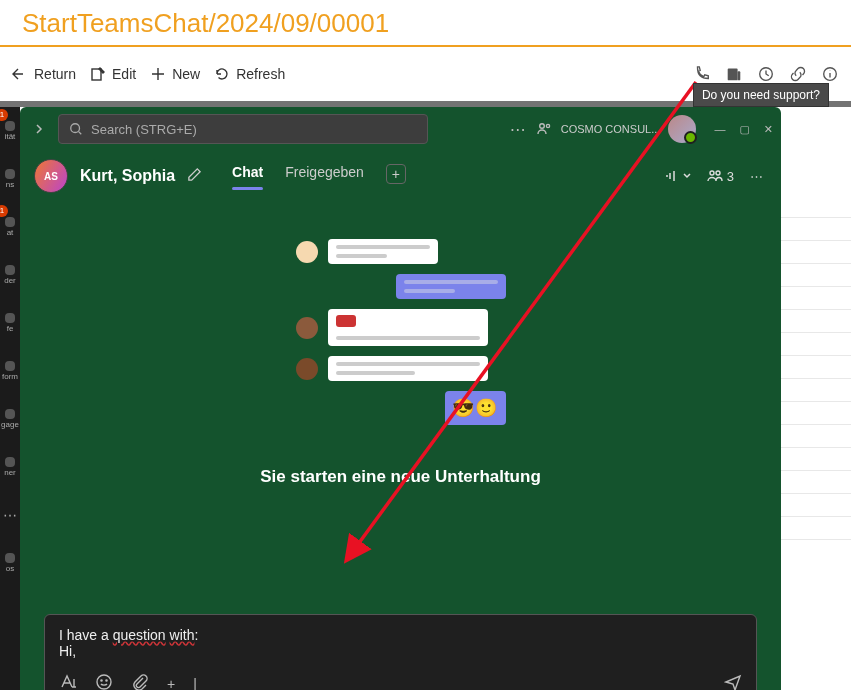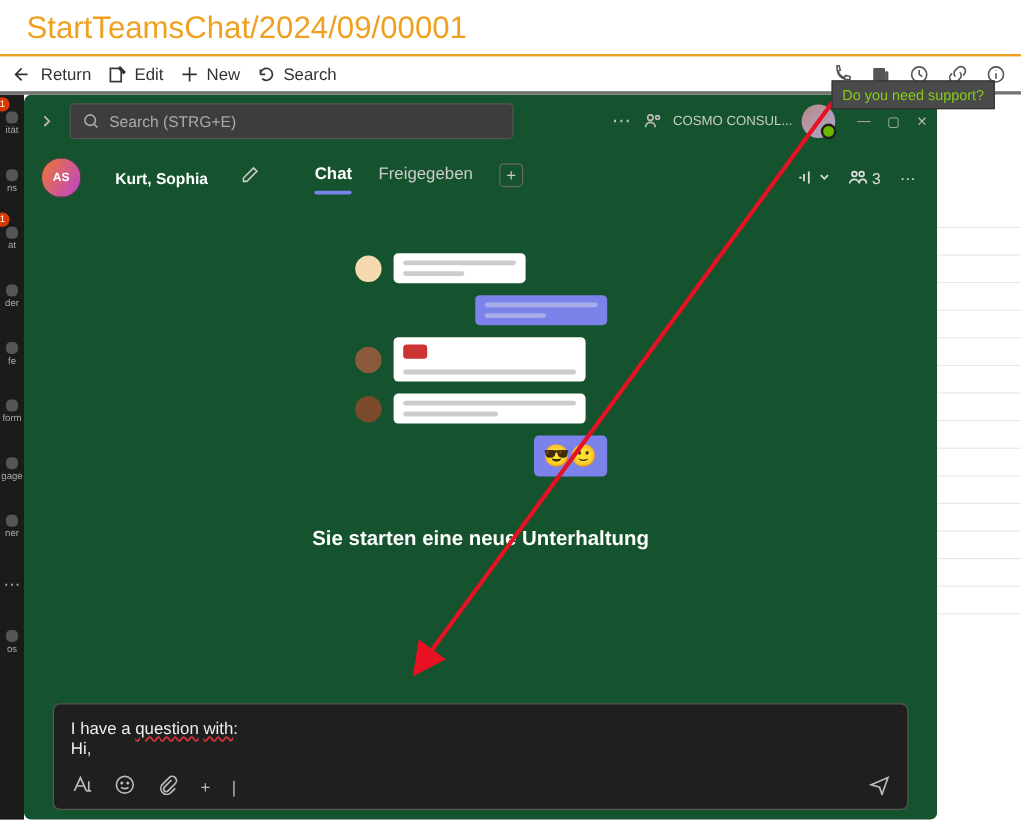--- a/index.html
+++ b/index.html
@@ -16,42 +16,42 @@
     font-size: 26px;
     padding: 8px 22px 6px;
     font-weight: 400;
   }
   .orange-rule { height: 2px; background: #f0a020; margin: 0; }
   
   .host-toolbar {
     display: flex;
     align-items: center;
     padding: 6px 12px;
-    border-bottom: 3px solid #737373;
+    border-bottom: 6px solid #737373;
     gap: 14px;
     font-size: 14px;
     color: #333;
     position: relative;
-    height: 32px;
+    height: 60px;
   }
   .host-btn {
     display: flex;
     align-items: center;
     gap: 6px;
     cursor: pointer;
   }
   .host-btn svg { width: 16px; height: 16px; }
   .host-toolbar .spacer { flex: 1; }
   .host-icon { width: 18px; height: 18px; color: #555; cursor: pointer; }
   .tooltip {
     position: absolute;
     right: 22px;
-    top: 20px;
+    top: 36px;
     background: #4a4a4a;
-    color: #84cc16;
+    color: #ffffff;
     font-size: 12px;
     padding: 4px 8px;
     border: 1px solid #333;
     white-space: nowrap;
     z-index: 30;
   }
   
   .teams-area {
     position: relative;
     background: #fff;
@@ -156,31 +156,31 @@
     content:"";position:absolute;right:-1px;bottom:-1px;width:9px;height:9px;
     border-radius:50%;background:#6bb700;border:2px solid #1f1f1f;
   }
   .win-btns { display:flex; gap: 14px; margin-left: 10px; }
   .win-btn { color:#bbb; cursor:pointer; font-size:11px;}
   
   .chat-header {
     display: flex;
     align-items: center;
     padding: 8px 18px 0 14px;
-    gap: 28px;
+    gap: 12px;
   }
   .avatar-md {
     width: 34px; height: 34px; border-radius: 50%;
     background: linear-gradient(120deg,#e73,#b4c);
     display:flex;align-items:center;justify-content:center;
     color:#fff;font-size:10px;font-weight:bold;
     border:1px solid #444;
   }
   .chat-name {
-    font-size: 13px;
+    font-size: 16px;
     font-weight: 700;
     color: #fff;
   }
   .edit-pencil { color:#ccc; cursor:pointer; }
   .tabs {
     display:flex; gap: 22px; margin-left: 18px;
     font-size: 14px;
   }
   .tab { color:#ccc; cursor:pointer; padding-bottom:8px; position:relative;}
   .tab.active { color:#fff; font-weight:600;}
@@ -292,21 +292,21 @@
   <div class="host-btn">
     <svg viewBox="0 0 16 16" fill="none" stroke="currentColor" stroke-width="1.4">
         <path d="M8 2v12M2 8h12"></path>
       </svg>
     <span>New</span>
   </div>
   <div class="host-btn">
     <svg viewBox="0 0 16 16" fill="none" stroke="currentColor" stroke-width="1.4">
         <path d="M3 8a5 5 0 1 1 1.5 3.5M3 8V4m0 4h4"></path>
       </svg>
-    <span>Search</span>
+    <span>Refresh</span>
   </div>
   <div class="spacer"></div>
   <svg class="host-icon" viewBox="0 0 20 20" fill="none" stroke="currentColor" stroke-width="1.5">
       <path d="M5 3c0 8 4 12 12 12v-3l-4-1-1 2c-3-1-5-3-6-6l2-1-1-4H5z"></path>
     </svg>
   <svg class="host-icon" viewBox="0 0 20 20" fill="currentColor">
       <rect x="3" y="4" width="11" height="13" rx="1"></rect>
       <rect x="14" y="7" width="3" height="10" rx="1"></rect>
     </svg>
   <svg class="host-icon" viewBox="0 0 20 20" fill="none" stroke="currentColor" stroke-width="1.5">

